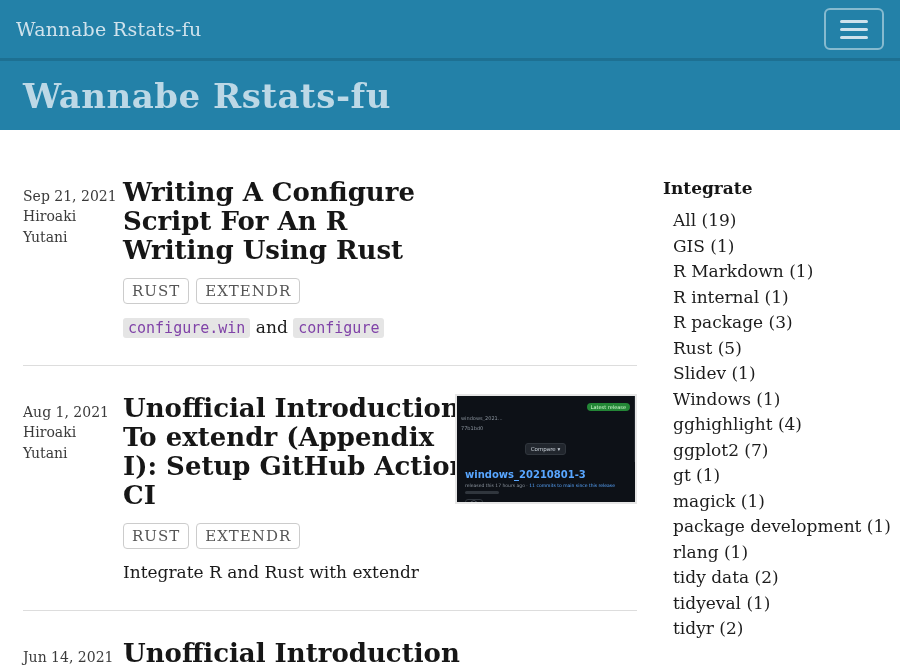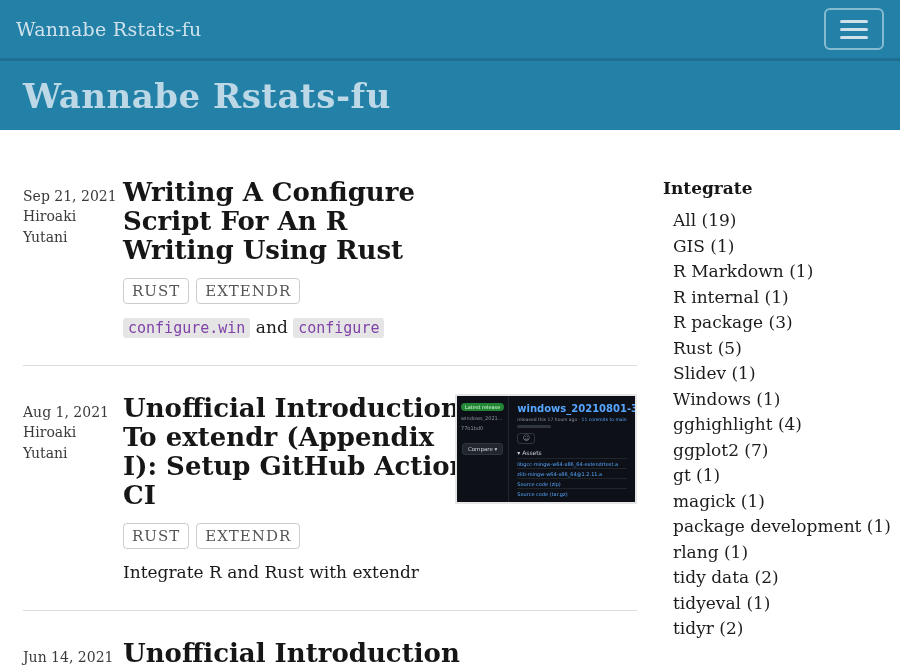--- a/index.html
+++ b/index.html
@@ -79,20 +79,21 @@
     background: #e5e5e5; padding: 1px 5px; border-radius: 3px;
   }
 
   
   .thumb {
     margin-left: auto; width: 182px; height: 110px;
     background: var(--thumb-bg, #0d1117);
     border: 2px solid #e6e6e6;
     display: flex; overflow: hidden; cursor: pointer;
     font-family: "DejaVu Sans", sans-serif;
+    flex-direction: column;
   }
   .gh-left {
     flex: 0 0 52px; border-right: 1px solid #21262d;
     padding: 7px 4px; display: flex; flex-direction: column; gap: 4px;
   }
   .gh-badge {
     align-self: flex-end;
     background: var(--badge-green, #238636); color: #d6ffd6;
     font-size: 5px; padding: 1px 4px; border-radius: 4px; white-space: nowrap;
   }

